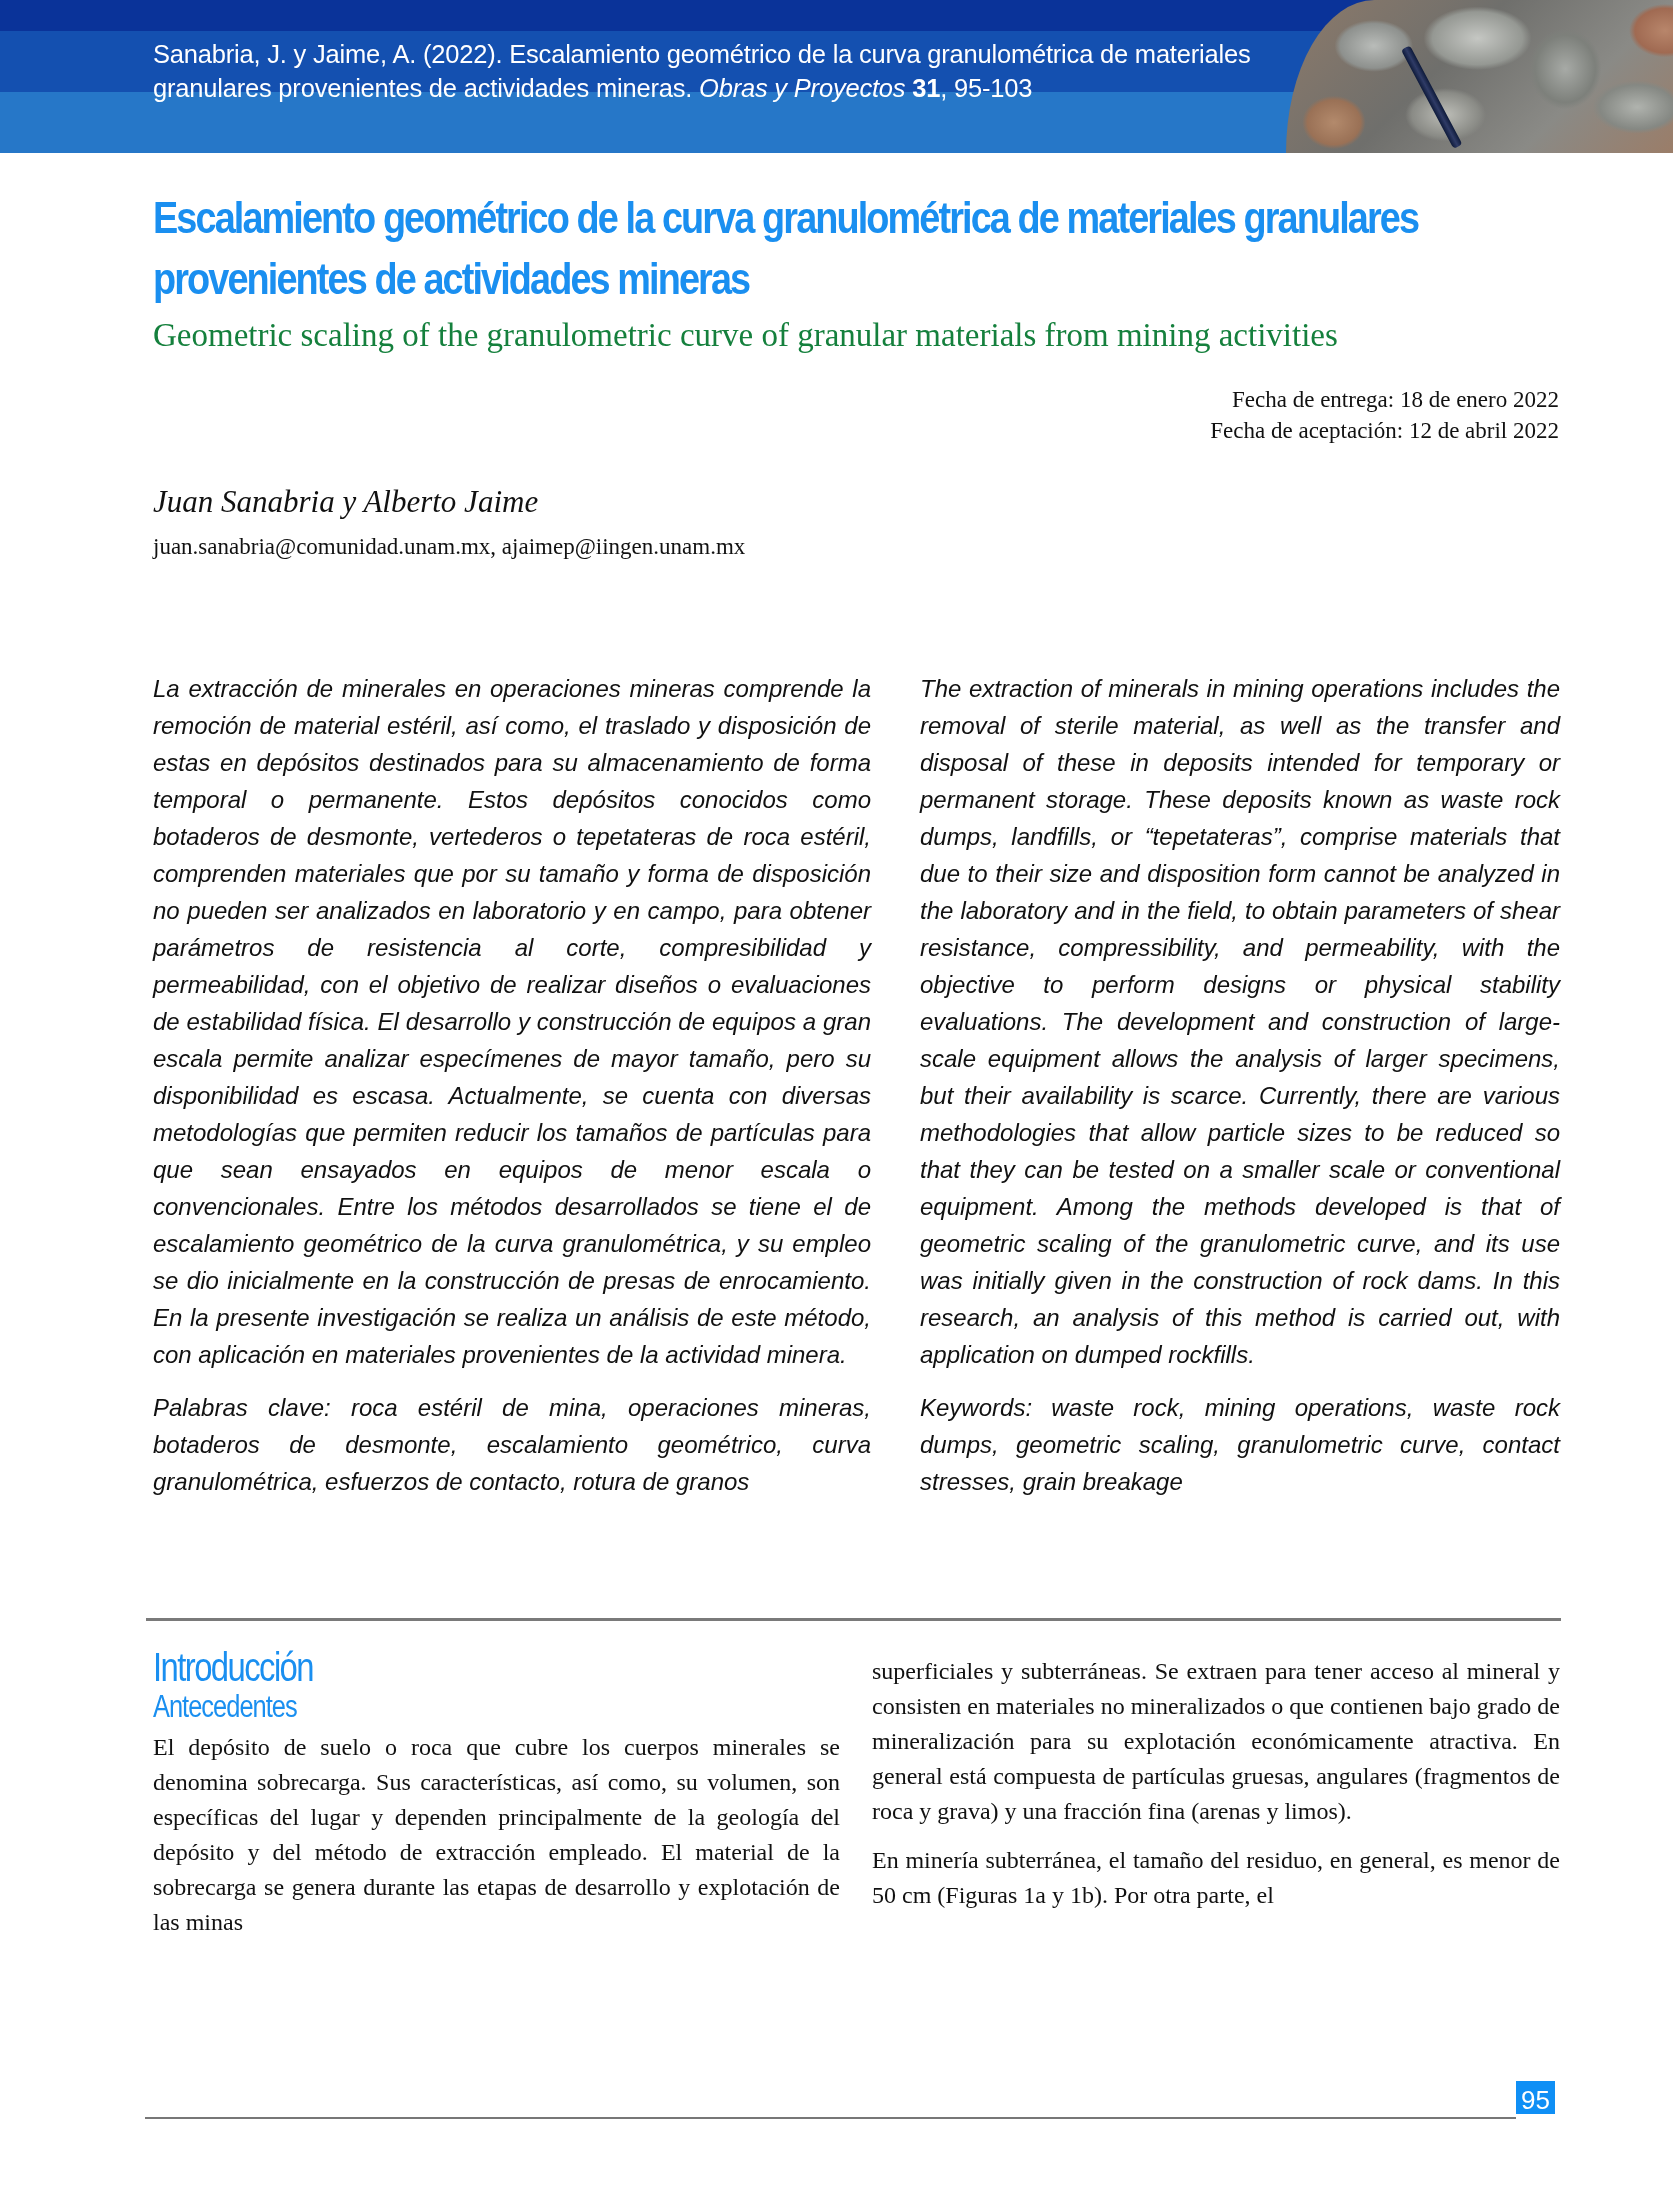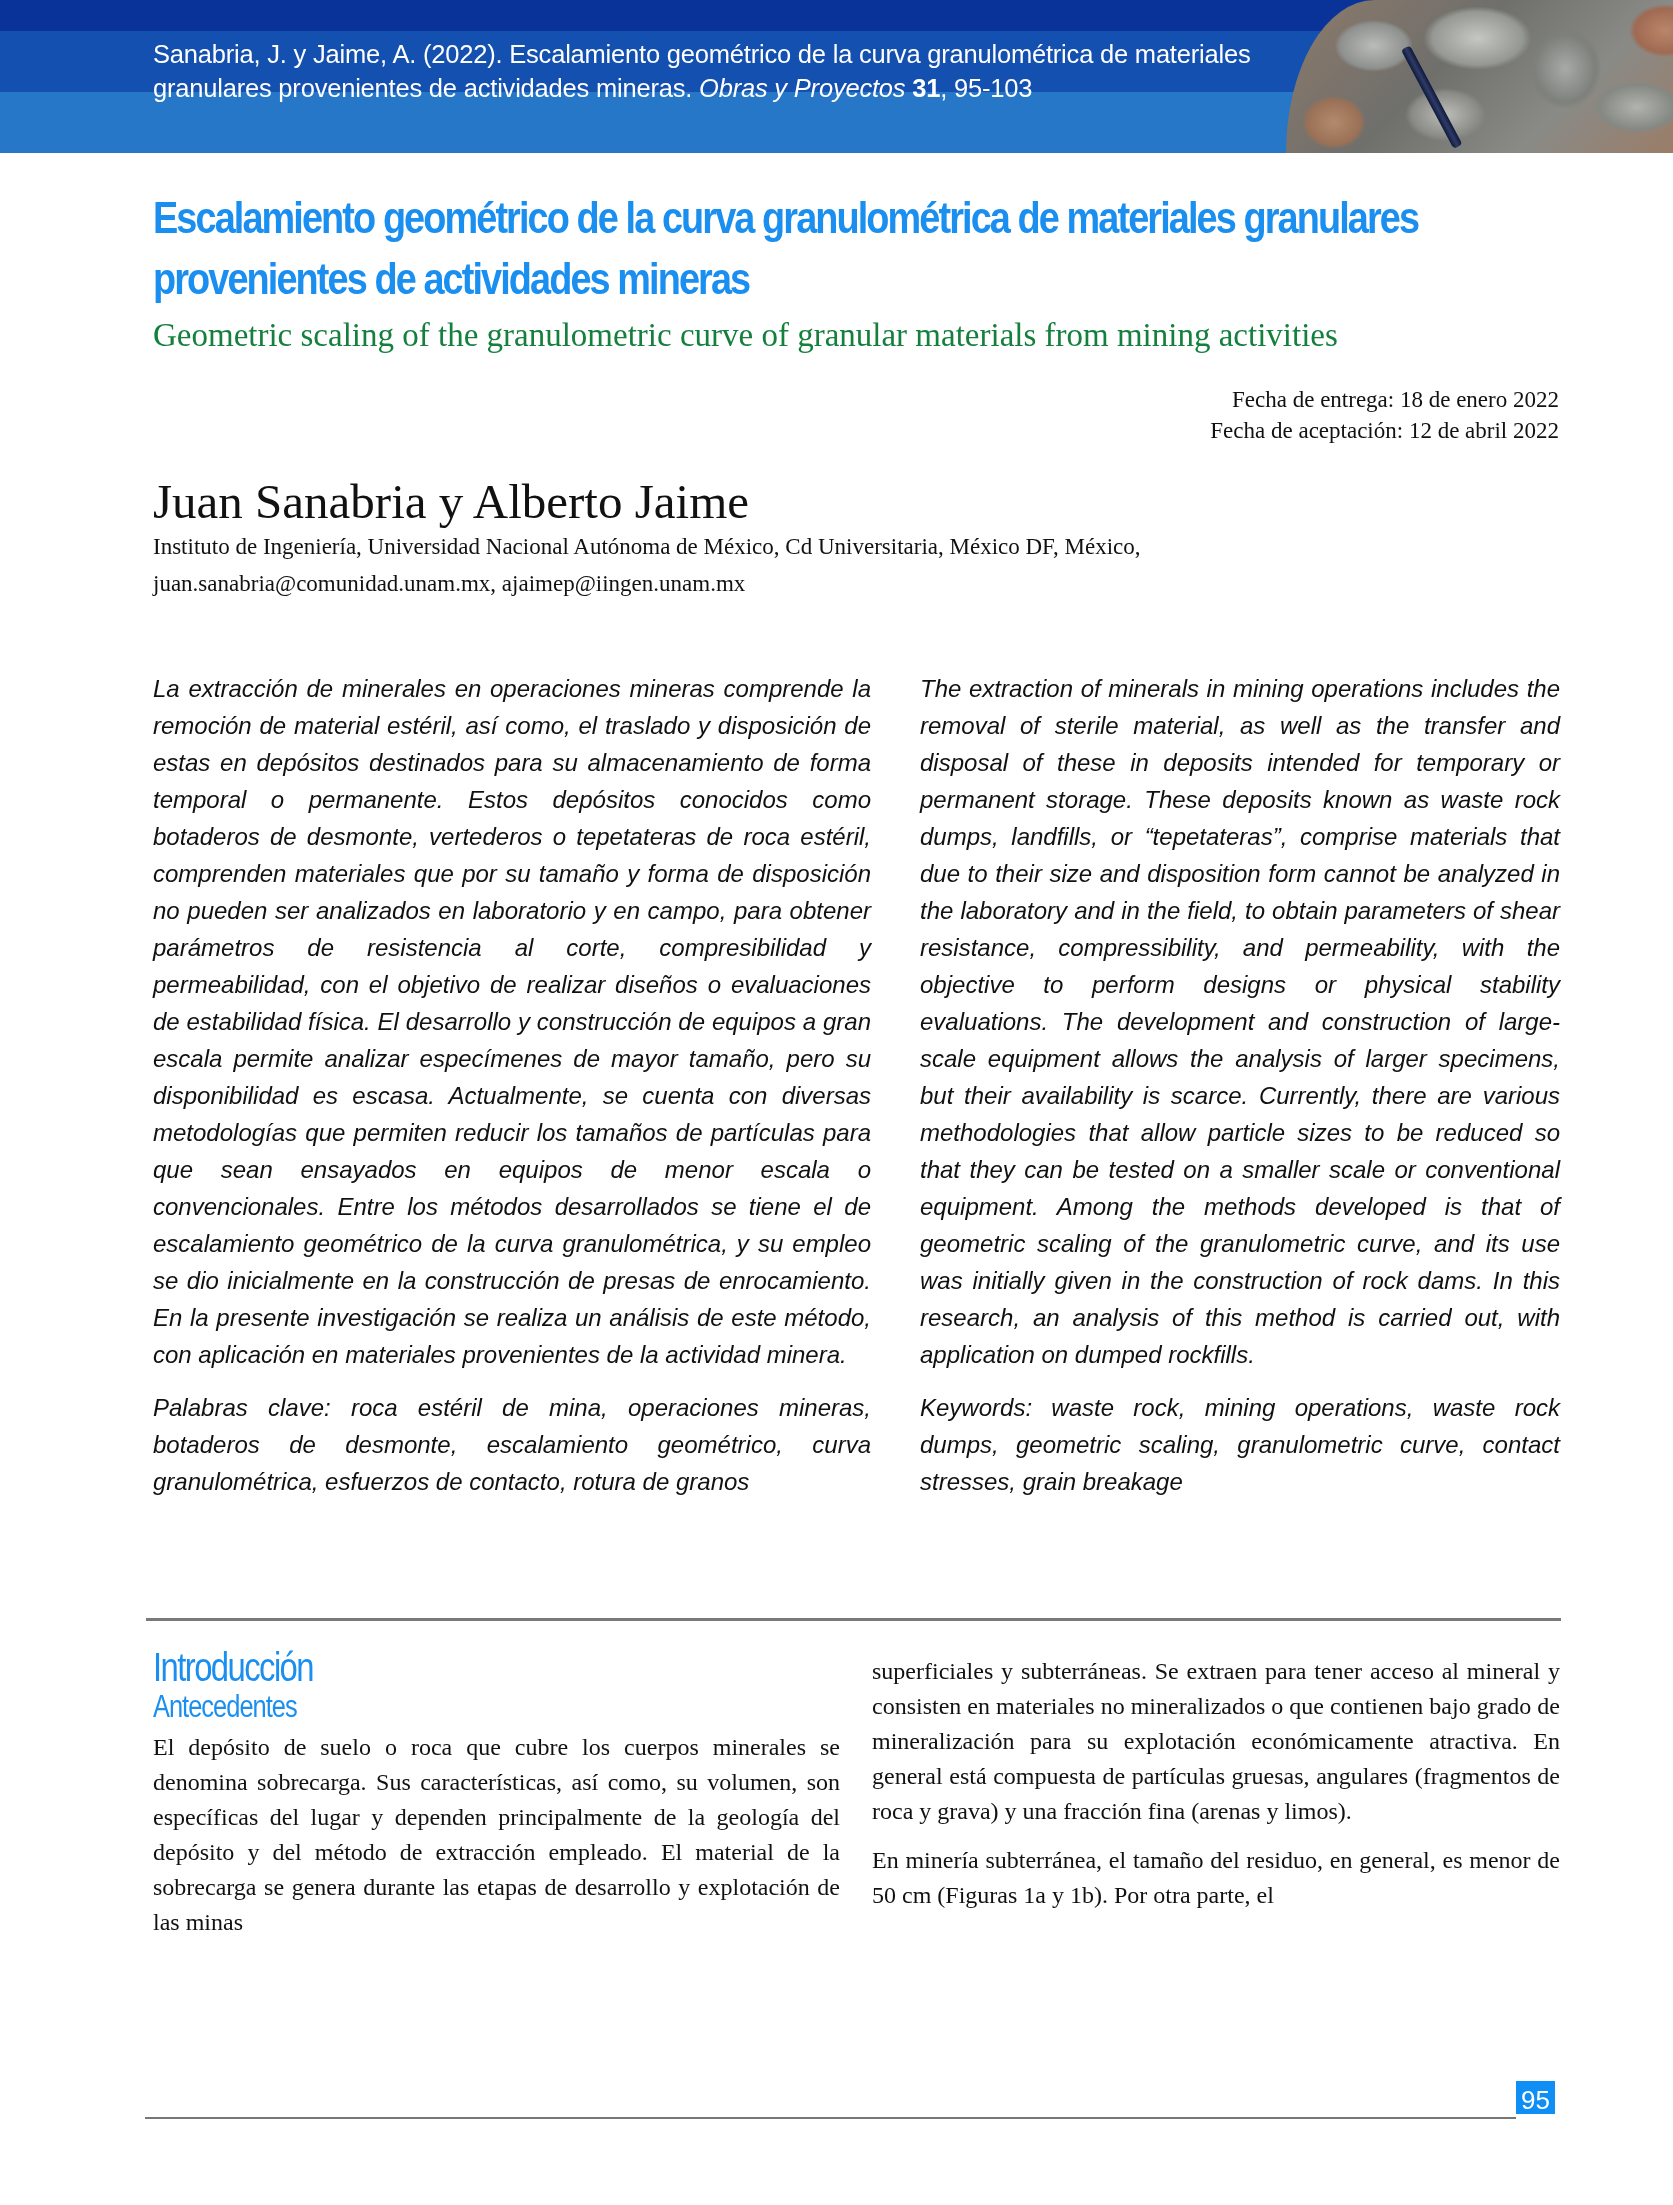--- a/index.html
+++ b/index.html
@@ -25,21 +25,21 @@
       linear-gradient(135deg, #8d7a6a 0%, #6f6f6c 40%, #8a8a86 70%, #9c7c66 100%);
   }
   .header-photo .tool { position: absolute; left: 115px; top: 50px; width: 10px; height: 112px; background: linear-gradient(90deg, #0e1a3a, #2f3b66, #0e1a3a); transform: rotate(-28deg); transform-origin: top left; border-radius: 3.7px; }
 
   
   .title { position: absolute; left: 153px; top: 187px; width: 1433px; font-family: "Liberation Sans", sans-serif; font-weight: bold; color: #1a8ff0; font-size: 44px; line-height: 61px; letter-spacing: -2.2px; transform: scaleX(0.86); transform-origin: left top; white-space: nowrap; }
   .subtitle { position: absolute; left: 153px; top: 315px; font-family: "Liberation Serif", serif; color: #15803d; font-size: 33px; line-height: 40px; white-space: nowrap; }
 
   .dates { position: absolute; right: 114px; top: 384px; text-align: right; font-family: "Liberation Serif", serif; font-size: 23px; line-height: 31px; color: #111; }
 
-  .authors { position: absolute; left: 153px; top: 480px; font-family: "Liberation Serif", serif; font-size: 49px; line-height: 44px; color: #111; }
+  .authors { position: absolute; left: 153px; top: 480px; font-family: "Liberation Serif", serif; font-size: 31px; line-height: 44px; color: #111; font-style: italic; }
   .affil { position: absolute; left: 153px; top: 528px; font-family: "Liberation Serif", serif; font-size: 23px; line-height: 37px; color: #111; }
 
   
   .abs { position: absolute; top: 670px; font-family: Liberation Sans, sans-serif; font-style: italic; font-size: 24px; line-height: 37px; text-align: justify; color: #111; }
   .abs p { margin: 0 0 16px 0; }
   .abs-es { left: 153px; width: 718px; }
   .abs-en { left: 920px; width: 640px; }
 
   .divider { position: absolute; left: 146px; top: 1618px; width: 1415px; height: 2.5px; background: #7a7a7a; }
 
@@ -76,21 +76,20 @@
 </div>
 <div class="subtitle">Geometric scaling of the granulometric curve of granular materials from mining activities</div>
 
 <div class="dates">
   <div>Fecha de entrega: 18 de enero 2022</div>
   <div>Fecha de aceptación: 12 de abril 2022</div>
 </div>
 
 <div class="authors">Juan Sanabria y Alberto Jaime</div>
 <div class="affil">
-  <div>Instituto de Ingeniería, Universidad Nacional Autónoma de México, Cd Universitaria, México DF, México,</div>
   <div>juan.sanabria@comunidad.unam.mx, ajaimep@iingen.unam.mx</div>
 </div>
 
 <div class="abs abs-es">
   <p>La extracción de minerales en operaciones mineras comprende la remoción de material estéril, así como, el traslado y disposición de estas en depósitos destinados para su almacenamiento de forma temporal o permanente. Estos depósitos conocidos como botaderos de desmonte, vertederos o tepetateras de roca estéril, comprenden materiales que por su tamaño y forma de disposición no pueden ser analizados en laboratorio y en campo, para obtener parámetros de resistencia al corte, compresibilidad y permeabilidad, con el objetivo de realizar diseños o evaluaciones de estabilidad física. El desarrollo y construcción de equipos a gran escala permite analizar especímenes de mayor tamaño, pero su disponibilidad es escasa. Actualmente, se cuenta con diversas metodologías que permiten reducir los tamaños de partículas para que sean ensayados en equipos de menor escala o convencionales. Entre los métodos desarrollados se tiene el de escalamiento geométrico de la curva granulométrica, y su empleo se dio inicialmente en la construcción de presas de enrocamiento. En la presente investigación se realiza un análisis de este método, con aplicación en materiales provenientes de la actividad minera.</p>
   <p>Palabras clave: roca estéril de mina, operaciones mineras, botaderos de desmonte, escalamiento geométrico, curva granulométrica, esfuerzos de contacto, rotura de granos</p>
 </div>
 
 <div class="abs abs-en">
   <p>The extraction of minerals in mining operations includes the removal of sterile material, as well as the transfer and disposal of these in deposits intended for temporary or permanent storage. These deposits known as waste rock dumps, landfills, or “tepetateras”, comprise materials that due to their size and disposition form cannot be analyzed in the laboratory and in the field, to obtain parameters of shear resistance, compressibility, and permeability, with the objective to perform designs or physical stability evaluations. The development and construction of large-scale equipment allows the analysis of larger specimens, but their availability is scarce. Currently, there are various methodologies that allow particle sizes to be reduced so that they can be tested on a smaller scale or conventional equipment. Among the methods developed is that of geometric scaling of the granulometric curve, and its use was initially given in the construction of rock dams. In this research, an analysis of this method is carried out, with application on dumped rockfills.</p>

